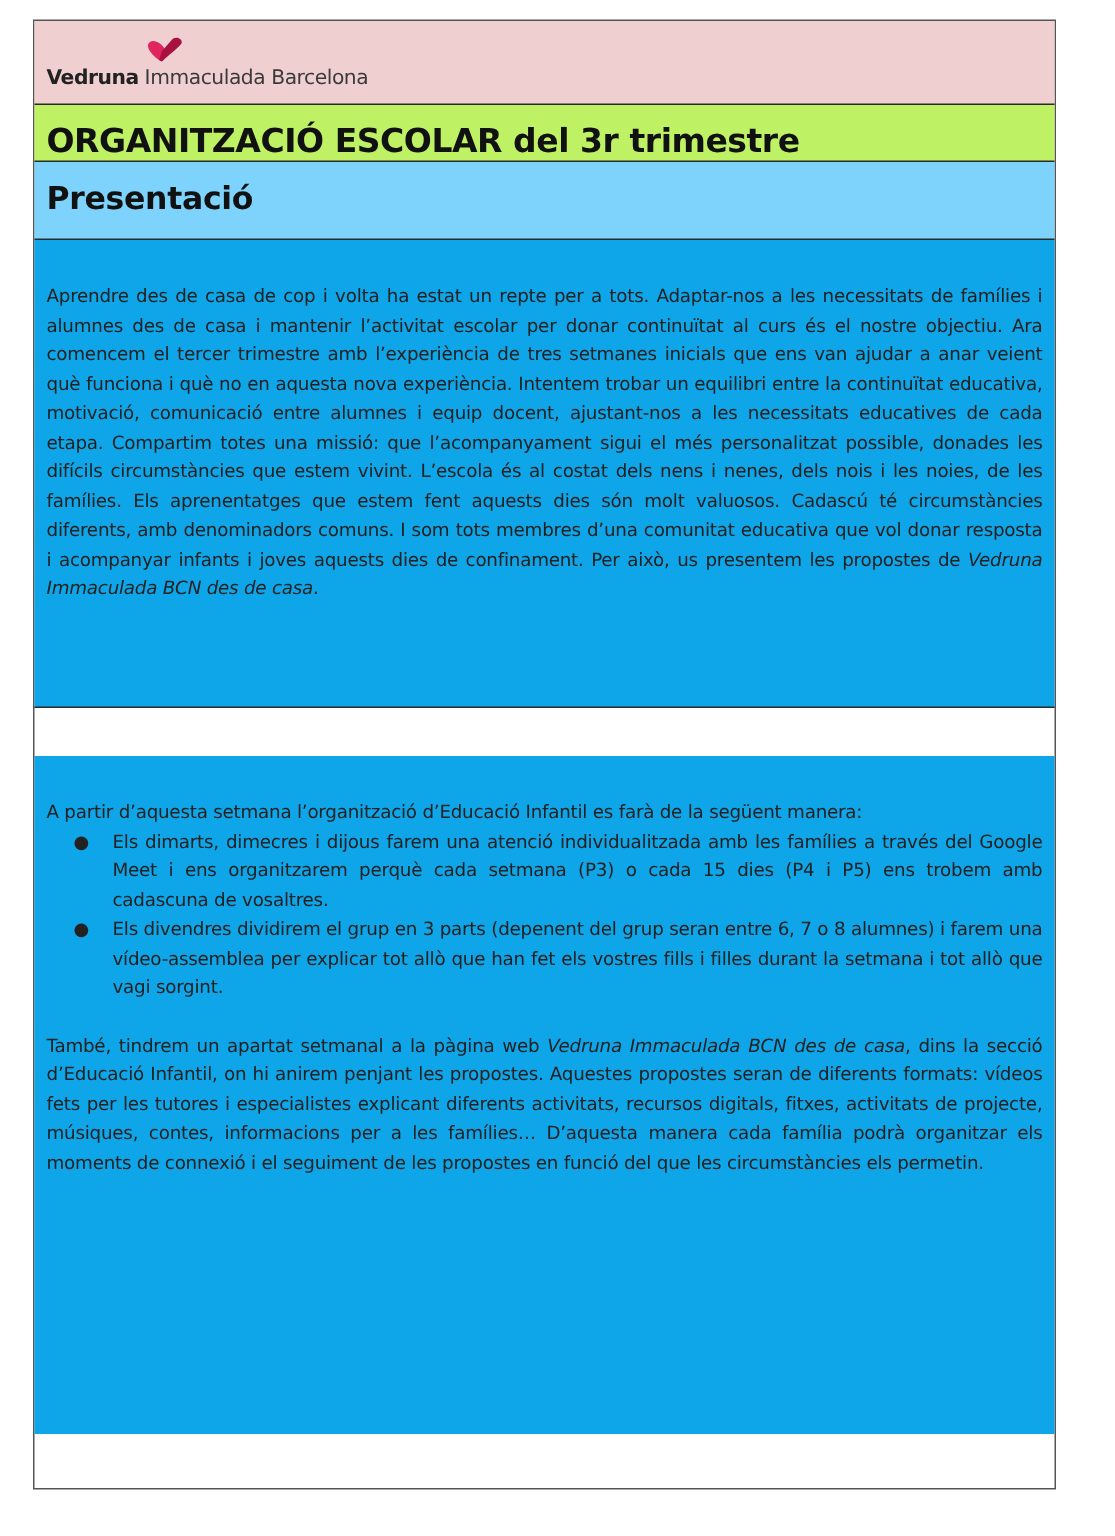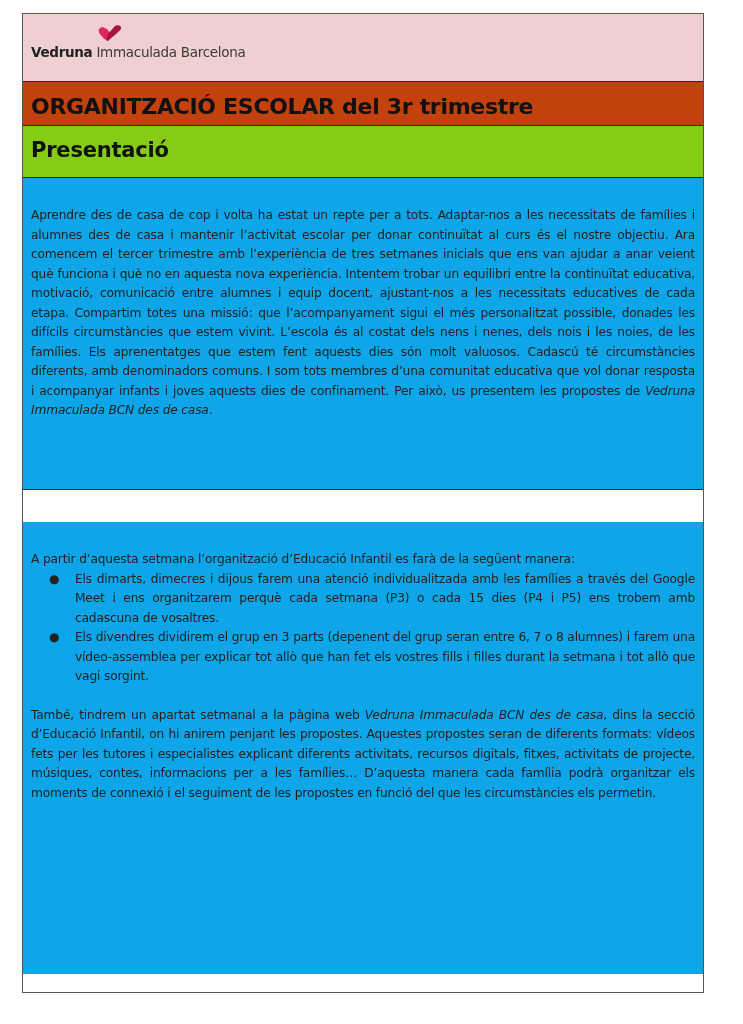--- a/index.html
+++ b/index.html
@@ -24,21 +24,21 @@
       border: 1.5px solid #555;
       box-sizing: border-box;
       background: #ffffff;
     }
     .row {
       border-bottom: 1.5px solid #2a2a2a;
       box-sizing: border-box;
       position: relative;
     }
     .header-band {
-      height: 68px;
+      height: 56px;
       background: #efcfcf;
     }
     .logo {
       position: absolute;
       left: 8px;
       top: 10px;
     }
     .logo-heart {
       position: absolute;
       left: 66px;
@@ -54,38 +54,38 @@
       font-family: "DejaVu Sans", sans-serif;
       font-size: 13.5px;
       color: #3a3a3a;
       letter-spacing: -0.3px;
     }
     .logo-text .brand {
       font-weight: bold;
       color: #222;
     }
     .title-band {
-      height: 44px;
-      background: #c2410c;
+      height: 38px;
+      background: #bef264;
     }
     .title-band h1 {
       margin: 0;
       position: absolute;
       left: 8px;
       top: 12px;
       font-family: "DejaVu Sans", sans-serif;
       font-weight: bold;
       font-size: 22px;
       color: #111;
       letter-spacing: -0.3px;
       white-space: nowrap;
     }
     .section-head {
       height: 52px;
-      background: #84cc16;
+      background: #7dd3fc;
     }
     .section-head h2 {
       margin: 0;
       position: absolute;
       left: 8px;
       top: 12px;
       font-family: "DejaVu Sans", sans-serif;
       font-weight: bold;
       font-size: 21px;
       color: #111;

